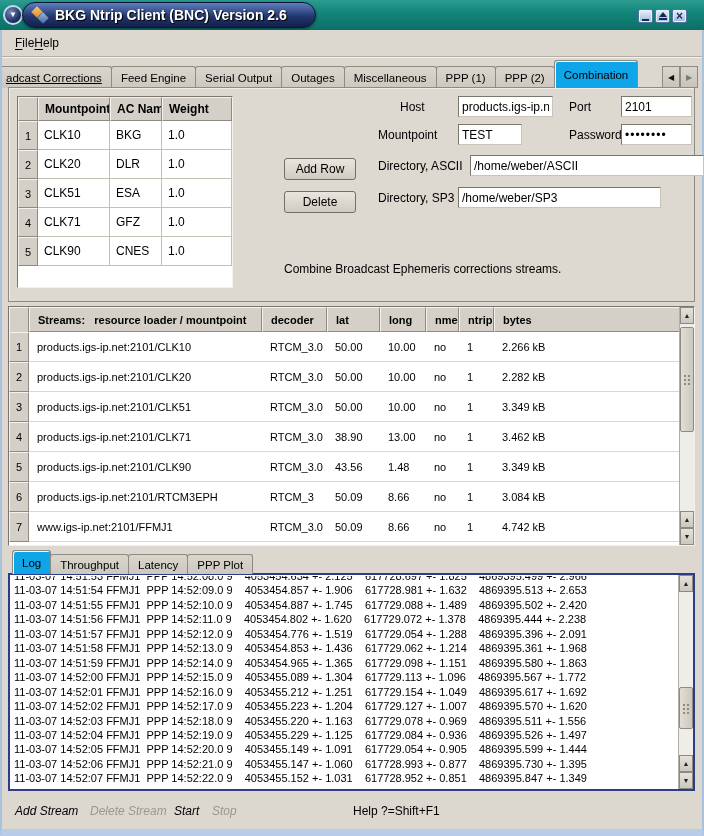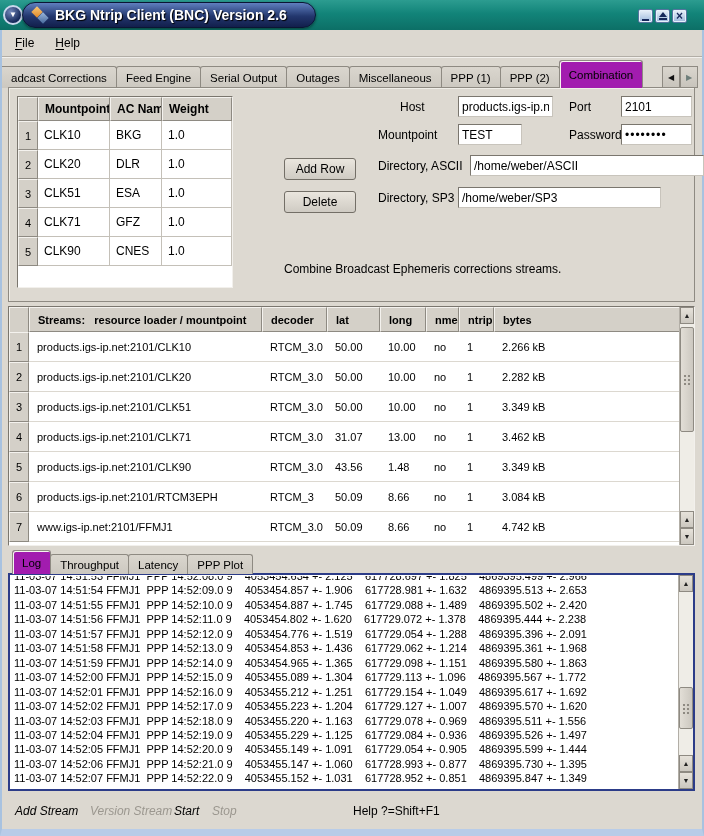--- a/index.html
+++ b/index.html
@@ -34,31 +34,31 @@
   .g-max { display:flex; flex-direction:column; align-items:center; }
   .g-max .tri { width:0; height:0; border-left:4px solid transparent; border-right:4px solid transparent; border-bottom:5px solid #16295B; }
   .g-max .bar { width:8px; height:2px; background:#16295B; margin-top:1px; }
   .g-close { color:#16295B; font-weight:bold; font-size:12px; line-height:10px; }
 
   
   .wbody { position:absolute; top:30px; left:0; width:704px; height:806px; background:#DCD8D0;
     border-left:2px solid #A8C2E0; border-right:2px solid #A8C2E0; border-bottom:7px solid #B8CCE8; }
 
   .menubar { position:absolute; top:0; left:0; width:100%; height:27px; display:flex; align-items:center;
-    gap:21px; padding-left:13px; border-bottom:1px solid #B2AEA6; box-shadow:0 1px 0 #F2F0EC; }
+    padding-left:13px; border-bottom:1px solid #B2AEA6; box-shadow:0 1px 0 #F2F0EC; }
   .menu-item { font-size:12px; }
   .menu-item u { text-underline-offset:2px; }
 
   
   .tabrow { position:absolute; top:30px; left:0; width:700px; height:28px; display:flex; align-items:flex-end; }
   .tab { height:22px; display:flex; align-items:center; padding:0 9px; font-size:11.5px; white-space:nowrap;
     background:linear-gradient(180deg,#DAD6CE,#CCC8C0); border:1px solid #8E8A82; border-bottom:none;
     border-radius:3px 3px 0 0; margin-right:-1px; position:relative; z-index:1; overflow:hidden; }
-  .tab.first { border-left:none; border-radius:0 3px 0 0; padding-left:9px; }
-  .tab.active { height:28px; background:#a21caf; z-index:3; box-shadow:inset 1px 1px 0 #F6F4F0; }
+  .tab.first { border-left:none; border-radius:0 3px 0 0; padding-left:4px;text-decoration:underline; }
+  .tab.active { height:28px; background:#0ea5e9; z-index:3; box-shadow:inset 1px 1px 0 #F6F4F0; }
   .tab-scrollers { margin-left:auto; display:flex; align-items:flex-end; padding-right:4px; }
   .tsc { width:18px; height:22px; background:linear-gradient(180deg,#DAD6CE,#C8C4BC); border:1px solid #8E8A82;
     display:flex; align-items:center; justify-content:center; font-size:8px; color:#111; }
   .tsc.dim { color:#6E7E7A; }
 
   
   .pane { position:absolute; top:57px; left:6px; width:687px; height:215px; background:#DDD9D1;
     border:1px solid #8E8A82; box-shadow:inset 1px 1px 0 #F0EEE8; z-index:2; }
 
   .ct { position:absolute; left:8px; top:8px; width:216px; height:192px; background:#fff;
@@ -274,21 +274,21 @@
             <div class="st-cell sw2">50.00</div>
             <div class="st-cell sw3">10.00</div>
             <div class="st-cell sw4">no</div>
             <div class="st-cell sw5">1</div>
             <div class="st-cell sw6">3.349 kB</div>
           </div>
           <div class="st-row">
             <div class="st-cell st-num">4</div>
             <div class="st-cell sw0">products.igs-ip.net:2101/CLK71</div>
             <div class="st-cell sw1">RTCM_3.0</div>
-            <div class="st-cell sw2">31.07</div>
+            <div class="st-cell sw2">38.90</div>
             <div class="st-cell sw3">13.00</div>
             <div class="st-cell sw4">no</div>
             <div class="st-cell sw5">1</div>
             <div class="st-cell sw6">3.462 kB</div>
           </div>
           <div class="st-row">
             <div class="st-cell st-num">5</div>
             <div class="st-cell sw0">products.igs-ip.net:2101/CLK90</div>
             <div class="st-cell sw1">RTCM_3.0</div>
             <div class="st-cell sw2">43.56</div>
@@ -370,20 +370,20 @@
             <span>▲</span>
           </div>
         <div class="sb-btn" style="bottom:0;">
             <span>▼</span>
           </div>
       </div>
     </div>
 
     <div class="footer">
       <span id="fa0" class="f-act" style="left:13px;">Add Stream</span>
-      <span id="fa1" class="f-act disabled" style="left:88px;">Version Stream</span>
+      <span id="fa1" class="f-act disabled" style="left:88px;">Delete Stream</span>
       <span id="fa2" class="f-act" style="left:172px;">Start</span>
       <span id="fa3" class="f-act disabled" style="left:210px;">Stop</span>
       <span class="f-help">Help ?=Shift+F1</span>
     </div>
 
   </div>
 </div>
 
 </body></html>

